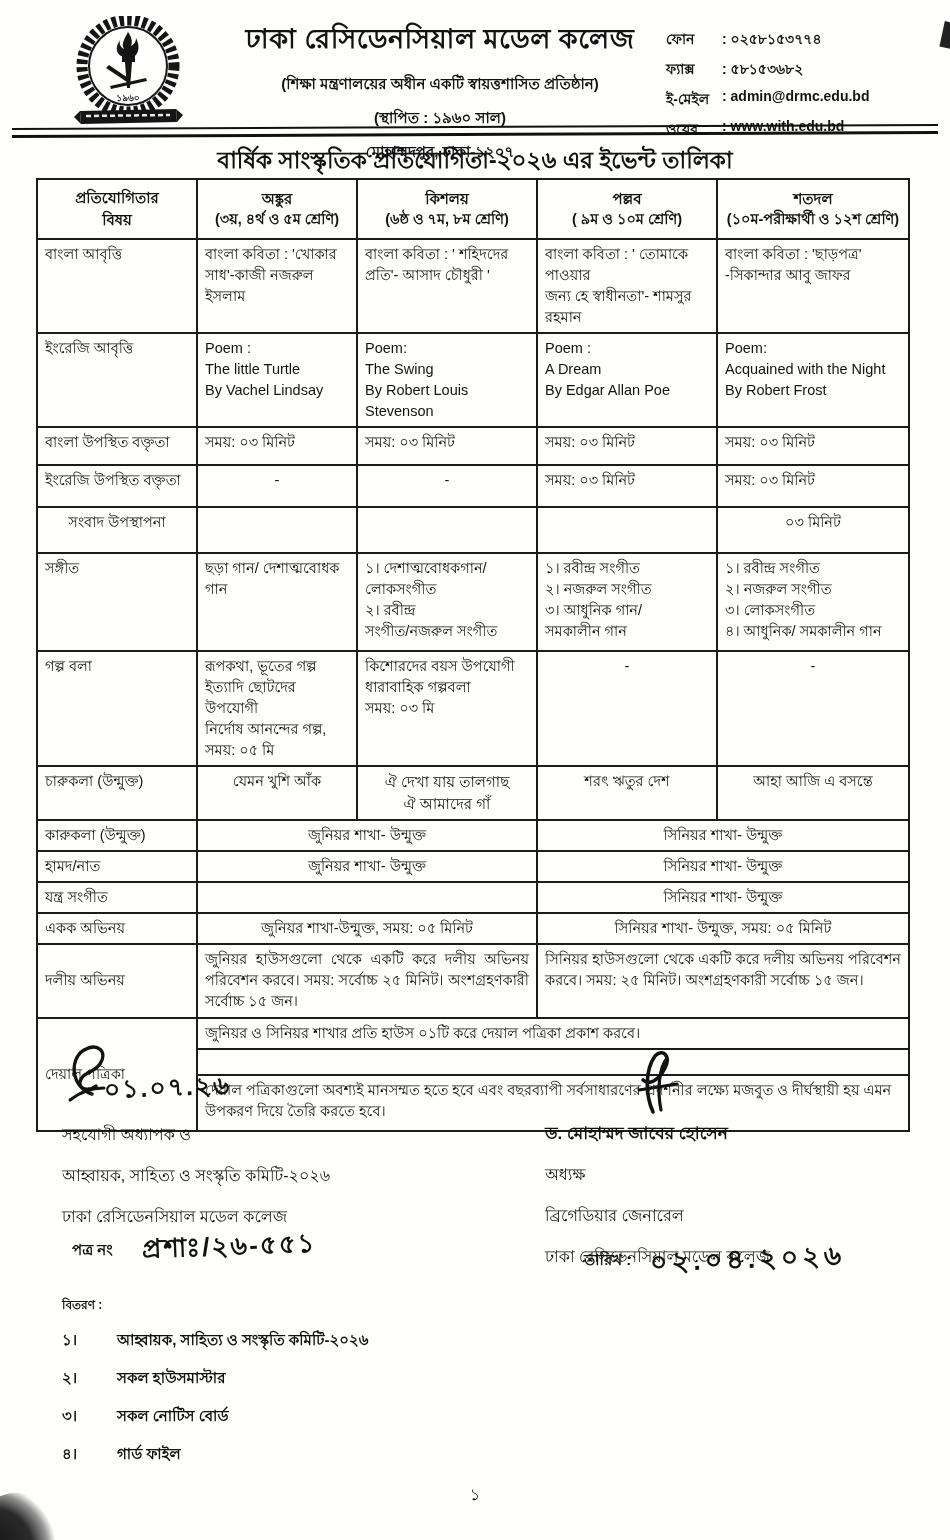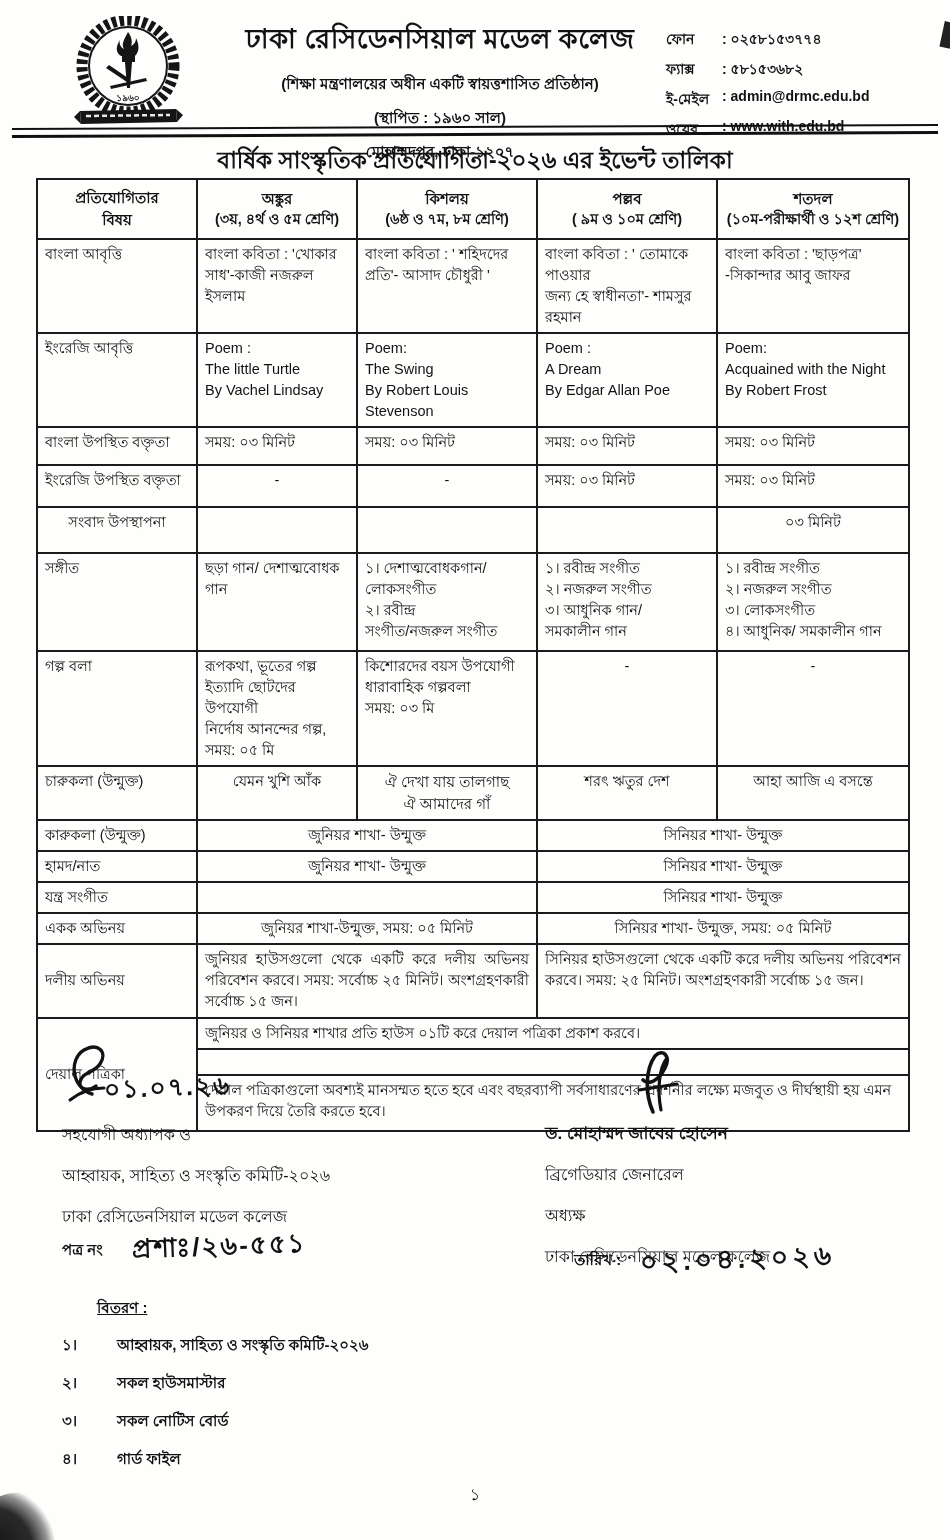--- a/index.html
+++ b/index.html
@@ -66,30 +66,30 @@
   .sig-mark { height:66px; position:relative; }
   .hand {
     font-weight:bold; letter-spacing:2px;
     transform:rotate(-2deg); display:inline-block;
   }
   .sig-date-hand { font-size:25px; position:absolute; left:42px; top:26px; }
   .sig-name { font-size:17px; font-weight:bold; margin-top:4px; }
   .sig-line { font-size:16px; margin-top:14px; }
 
   
-  .ref-row { position:absolute; top:1238px; left:62px; width:850px; height:60px; }
+  .ref-row { position:absolute; top:1238px; left:72px; width:850px; height:60px; }
   .ref-label { font-size:15px; font-weight:bold; display:inline-block; }
   .ref-hand { font-size:26px; position:absolute; left:70px; top:-12px; }
   .date-group { position:absolute; left:512px; top:0; }
   .date-label { font-size:15px; font-weight:bold; display:inline-block; vertical-align:middle; }
   .date-hand { font-size:27px; letter-spacing:4px; margin-left:14px; vertical-align:middle; }
 
   
   .distribution { position:absolute; top:1296px; left:62px; width:600px; }
-  .dist-title { font-size:15px; font-weight:bold; text-decoration:underline; margin-bottom:12px;margin-left:35px; }
+  .dist-title { font-size:12px; font-weight:bold; margin-bottom:12px; }
   .dist-item { display:flex; font-size:15px; font-weight:bold; margin-bottom:13px; }
   .dist-num { width:55px; flex:none; }
 
   .page-number { position:absolute; top:1482px; left:0; width:950px; text-align:center; font-size:16px; }
 
   
   .smudge {
     position:absolute; left:-34px; top:1492px; width:90px; height:110px;
     background:radial-gradient(ellipse at 30% 55%, #151515 0%, #2a2a2a 45%, rgba(60,60,60,.55) 62%, rgba(255,255,255,0) 72%);
     border-radius:50%;
@@ -343,22 +343,22 @@
 
     <div class="sig-right">
       <div class="sig-mark">
         <svg width="90" height="66" viewBox="0 0 90 66" style="margin-left:70px;">
           <path d="M38 62 C30 44 30 20 40 6 C48 -2 56 6 50 18 C44 30 34 36 28 30" fill="none" stroke="#121212" stroke-width="3.6" stroke-linecap="round"></path>
           <path d="M46 60 C42 40 44 18 52 8" fill="none" stroke="#121212" stroke-width="3.2" stroke-linecap="round"></path>
           <path d="M24 40 L62 34" fill="none" stroke="#121212" stroke-width="3" stroke-linecap="round"></path>
         </svg>
       </div>
       <div class="sig-name">ড. মোহাম্মদ জাবের হোসেন</div>
+      <div class="sig-line">অধ্যক্ষ</div>
       <div class="sig-line">ব্রিগেডিয়ার জেনারেল</div>
-      <div class="sig-line">অধ্যক্ষ</div>
       <div class="sig-line">ঢাকা রেসিডেনসিয়াল মডেল কলেজ</div>
     </div>
   </div>
 
   <div class="ref-row">
     <span class="ref-label">পত্র নং</span>
     <span class="hand ref-hand">প্রশাঃ/২৬-৫৫১</span>
     <span class="date-group">
       <span class="date-label">তারিখ :</span>
       <span class="hand date-hand">০২.০৪.২০২৬</span>

